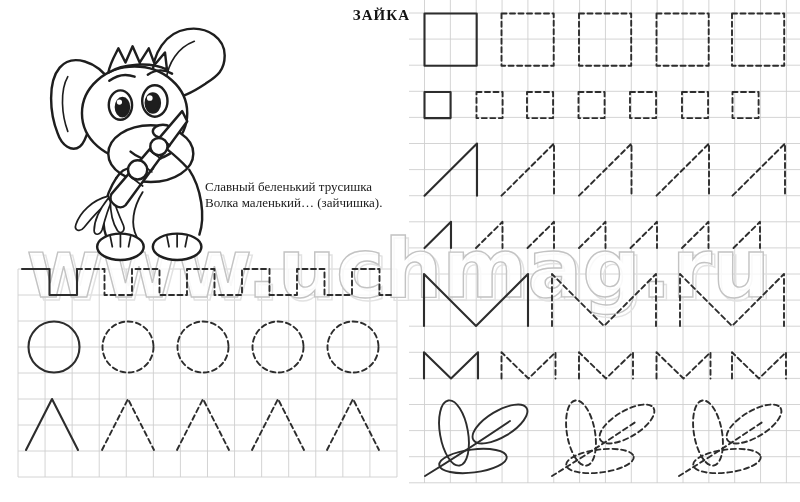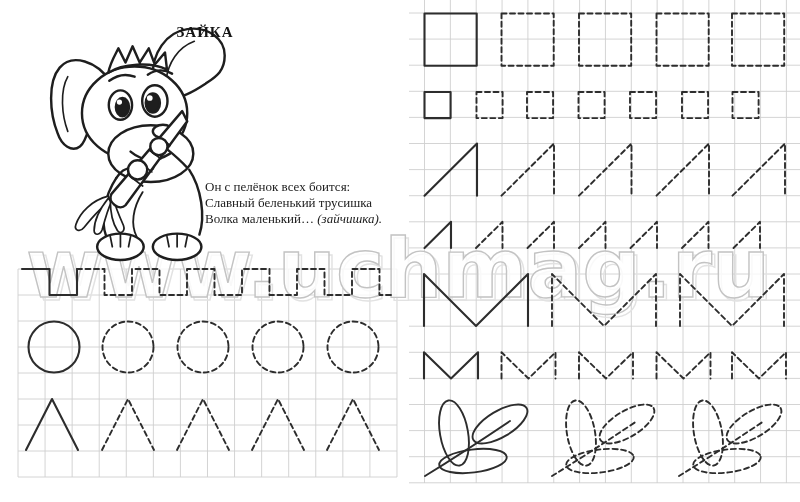--- a/index.html
+++ b/index.html
@@ -4,25 +4,25 @@
 <style>
   *{margin:0;padding:0;box-sizing:border-box}
   html,body{width:800px;height:502px;background:#fff;overflow:hidden;
     font-family:"Liberation Serif",serif;}
   .stage{position:relative;width:800px;height:502px;background:#fff;}
   svg.layer{position:absolute;left:0;top:0;width:800px;height:502px;}
   #grid-layer{z-index:1}
   #watermark-layer{z-index:3}
   #ink-layer{z-index:4}
   .rabbit{position:absolute;left:16px;top:18px;width:220px;height:248px;z-index:5}
-  .page-title{position:absolute;left:0;top:24px;width:410px;text-align:center;
+  .page-title{position:absolute;left:0;top:7px;width:410px;text-align:right;
     font-weight:bold;font-size:15px;letter-spacing:1px;color:#141414;z-index:6}
   .poem{position:absolute;left:205px;top:179px;font-size:13px;line-height:16.2px;
     color:#1b1b1b;z-index:6;white-space:nowrap}
-  .poem .answer{font-style:italic}
+  .poem .answer{}
   .wm-text{font-family:"DejaVu Sans",sans-serif;font-weight:bold;}
 </style>
 </head>
 <body>
 
 <div class="stage">
 
   <svg id="grid-layer" class="layer">
       <line x1="18" y1="269" x2="18" y2="477" stroke="#cfcfcf" stroke-width="0.9"></line>
       <line x1="45.07" y1="269" x2="45.07" y2="477" stroke="#cfcfcf" stroke-width="0.9"></line>
@@ -199,18 +199,17 @@
 
       <ellipse cx="102" cy="226" rx="23" ry="13"></ellipse>
       <ellipse cx="158" cy="226" rx="24" ry="13"></ellipse>
       <path fill="none" stroke-width="1.7" d="M92,216 L94,226 M102,214 L102,226 M112,216 L110,226 M148,216 L150,226 M158,214 L158,226 M168,216 L166,226"></path>
     </g>
   </svg>
 
   <div class="page-title">ЗАЙКА</div>
 
   <div class="poem">
-    <div>Он с пелёнок всех боится:</div>
     <div>Славный беленький трусишка</div>
     <div><span>Волка маленький… </span><span class="answer">(зайчишка).</span></div>
   </div>
 
 </div>
 
 </body></html>

